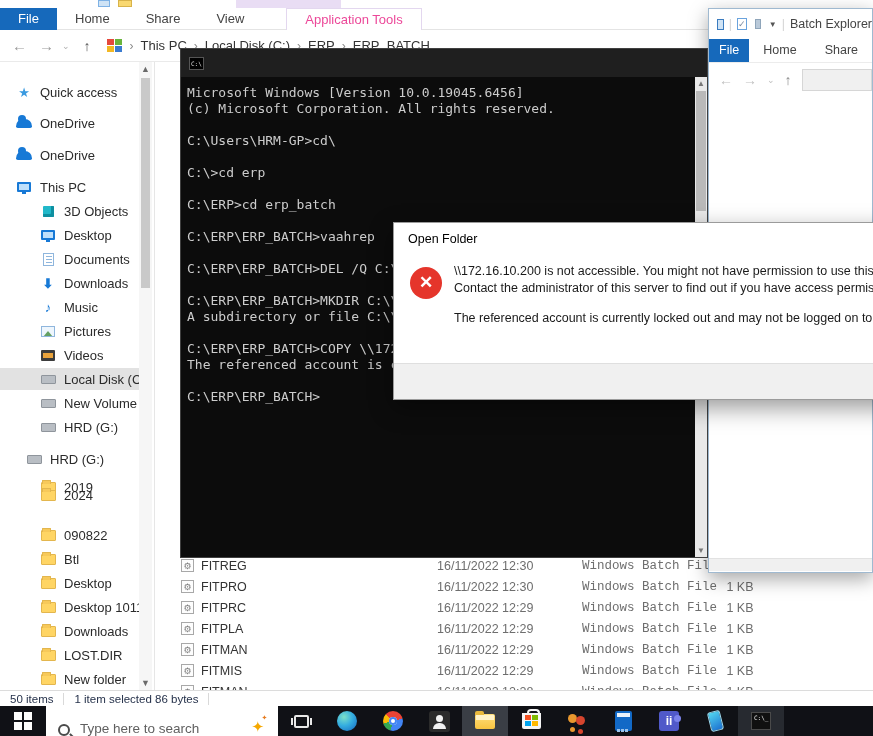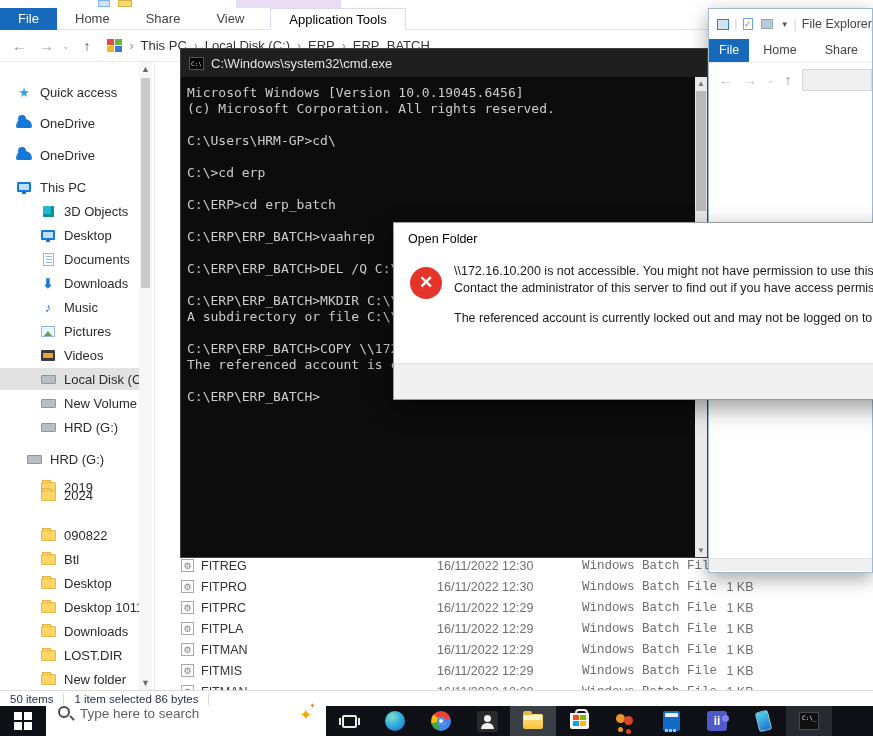--- a/index.html
+++ b/index.html
@@ -9,21 +9,21 @@
 
   
   .titlebar-sliver { position:absolute; left:0; top:0; width:873px; height:8px; background:#fff; }
   .qat-sliver1 { position:absolute; left:98px; top:0; width:12px; height:7px; background:#cfe3f5; border:1px solid #7fb2e5; }
   .qat-sliver2 { position:absolute; left:118px; top:0; width:14px; height:7px; background:#f9d870; border:1px solid #d8b34a; }
 
   .ribbon-tabs { position:absolute; left:0; top:8px; width:873px; height:22px; background:#fff; border-bottom:1px solid #e4e4e4; display:flex; font-size:13px; color:#444; }
   .rtab { padding:3px 18px 0 18px; height:22px; }
   .rtab.file { background:#1669bb; color:#fff; width:57px; text-align:center; padding:3px 0 0 0; }
   .ctx-strip { position:absolute; left:236px; top:0; width:105px; height:8px; background:#e9ddf4; }
-  .rtab.apptools { margin-left:8px; border:1px solid #e3d7ef; border-bottom:none; background:#fff; color:#000000; position:relative; }
+  .rtab.apptools { margin-left:24px; border:1px solid #e3d7ef; border-bottom:none; background:#fff; color:#ec4899; position:relative; }
   .ctx-under { position:absolute; left:236px; top:30px; width:105px; height:3px; background:#e9ddf4; }
 
   .addr-row { position:absolute; left:0; top:30px; width:873px; height:32px; background:#fff; border-bottom:1px solid #eaeaea; display:flex; align-items:center; font-size:13px; color:#333; }
   .nav-arrow { color:#9a9a9a; font-size:15px; margin-left:12px; }
   .nav-up { color:#555; font-size:14px; margin-left:14px; }
   .nav-caret { color:#b0b0b0; font-size:9px; margin-left:8px; }
   .crumb-icon { width:16px; height:14px; margin-left:16px; display:inline-grid; grid-template-columns:7px 7px; grid-template-rows:6px 6px; gap:1px; }
   .crumb-icon i { display:block; }
   .crumb-sep { color:#8a8a8a; margin:0 7px; font-size:12px; }
   .crumb { color:#333; }
@@ -93,21 +93,21 @@
   .dlg-err { position:absolute; left:16px; top:44px; width:32px; height:32px; border-radius:50%; background:#e5352b; color:#fff; font-size:17px; font-weight:bold; text-align:center; line-height:31px; }
   .dlg-text { position:absolute; left:60px; top:40px; font-size:12.5px; color:#1a1a1a; line-height:17px; white-space:nowrap; }
   .dlg-line3 { margin-top:13px; }
   .dlg-btnrow { position:absolute; left:0; bottom:0; width:100%; height:36px; background:#f0f0f0; border-top:1px solid #dfdfdf; }
 
   
   .taskbar { position:absolute; left:0; top:706px; width:873px; height:30px; background:#101116; display:flex; align-items:center; }
   .start-btn { width:46px; height:30px; display:flex; align-items:center; justify-content:center; }
   .win-logo { display:grid; grid-template-columns:8px 8px; grid-template-rows:8px 8px; gap:2px; }
   .win-logo i { background:#fdfdfd; display:block; }
-  .tb-search { width:280px; height:30px; background:#fff; display:flex; align-items:flex-start; position:relative; }
+  .tb-search { width:232px; height:30px; background:#fff; display:flex; align-items:flex-end; position:relative; }
   .tb-search .mag { margin-left:12px; width:12px; height:12px; border:2px solid #4a4a4a; border-radius:50%; position:relative; }
   .tb-search .mag::after { content:""; position:absolute; left:9px; top:9px; width:6px; height:2px; background:#4a4a4a; transform:rotate(45deg); }
   .tb-search .ph { margin-left:10px; font-size:13.5px; color:#606060; }
   .tb-spark { position:absolute; right:14px; color:#f5a800; font-size:15px; }
   .tb-spark::after { content:"✦"; position:absolute; left:10px; top:-4px; font-size:7px; color:#e77c1f; }
   .tb-icons { display:flex; align-items:center; height:30px; }
   .tb-btn { width:46px; height:30px; display:flex; align-items:center; justify-content:center; }
   .tb-btn.active { background:#3a3e45; }
   .tb-btn.active2 { background:#272a30; }
   .tv-ic { width:15px; height:13px; border:2px solid #e8e8e8; border-radius:2px; position:relative; }
@@ -392,42 +392,41 @@
   </div>
 
   <div class="win2">
     <div class="win2-title">
       <span class="w2-ic w2-explorer"></span>
       <span class="w2-sep">|</span>
       <span class="w2-ic w2-check" style="margin-left:0">✓</span>
       <span class="w2-ic w2-folder"></span>
       <span class="w2-ic w2-caret">▼</span>
       <span class="w2-sep">|</span>
-      <span>File Explorer</span>
+      <span>Batch Explorer</span>
     </div>
     <div class="win2-tabs">
       <div class="w2tab file">File</div>
       <div class="w2tab">Home</div>
       <div class="w2tab">Share</div>
     </div>
     <div class="win2-nav">
       <span>←</span>
       <span>→</span>
       <span style="font-size:9px">⌄</span>
       <span class="up">↑</span>
       <span class="w2-addr"></span>
     </div>
     <div class="win2-body"></div>
     <div class="win2-statusbar"></div>
   </div>
 
   <div class="cmd">
     <div class="cmd-title">
       <span class="cmd-ic">C:\</span>
-      <span>C:\Windows\system32\cmd.exe</span>
     </div>
     <div class="cmd-body">
       <pre>Microsoft Windows [Version 10.0.19045.6456]
 (c) Microsoft Corporation. All rights reserved.
 
 C:\Users\HRM-GP&gt;cd\
 
 C:\&gt;cd erp
 
 C:\ERP&gt;cd erp_batch

